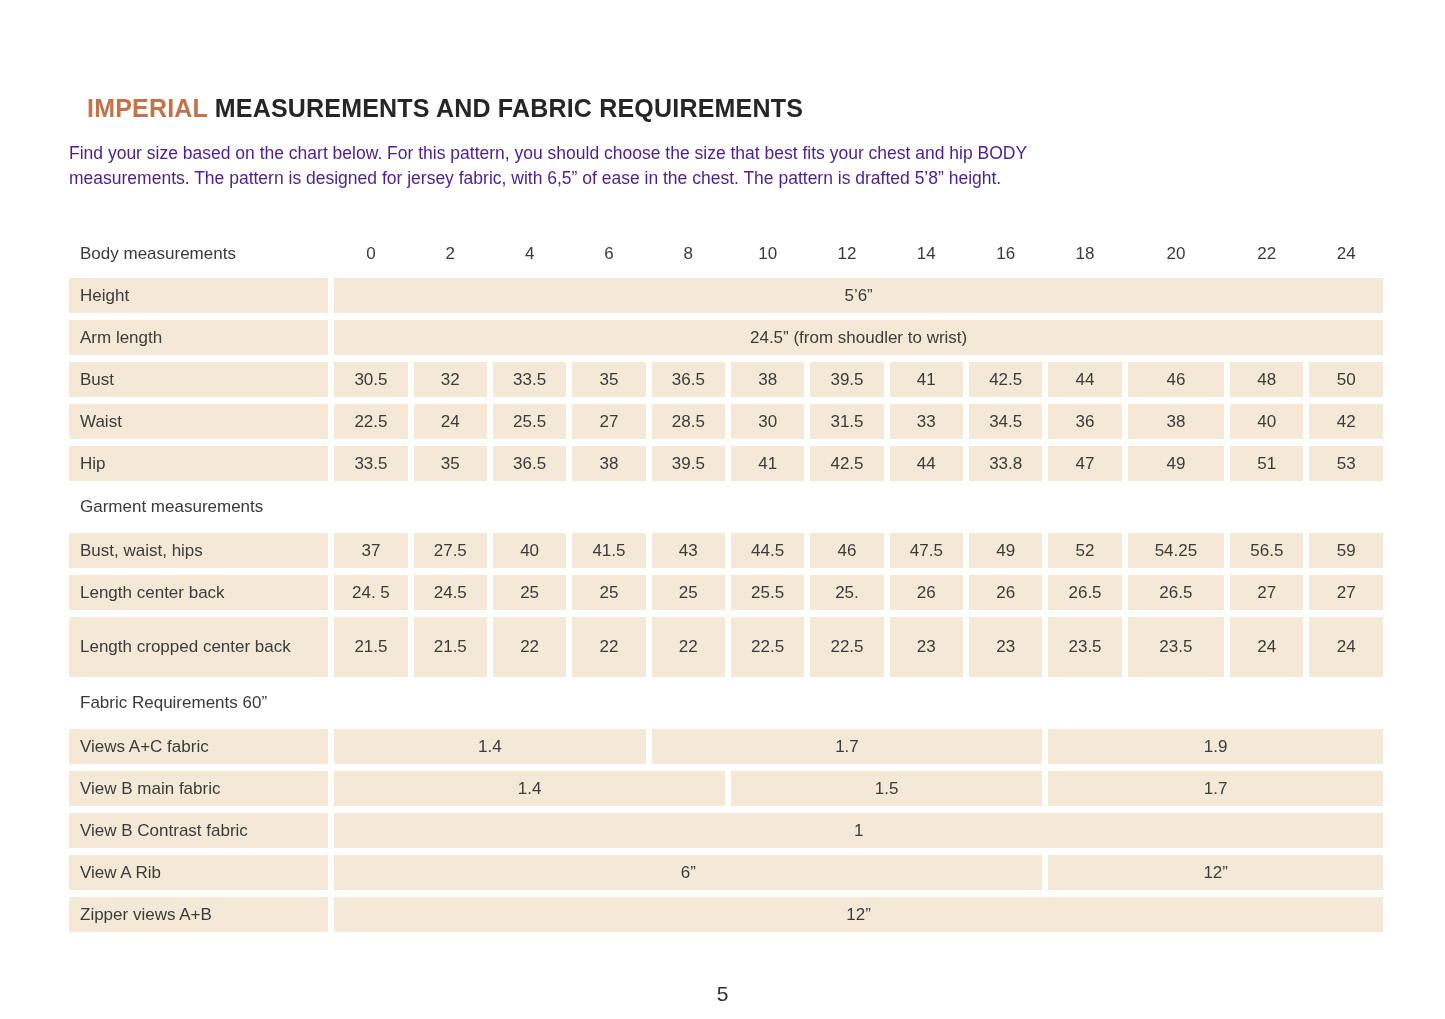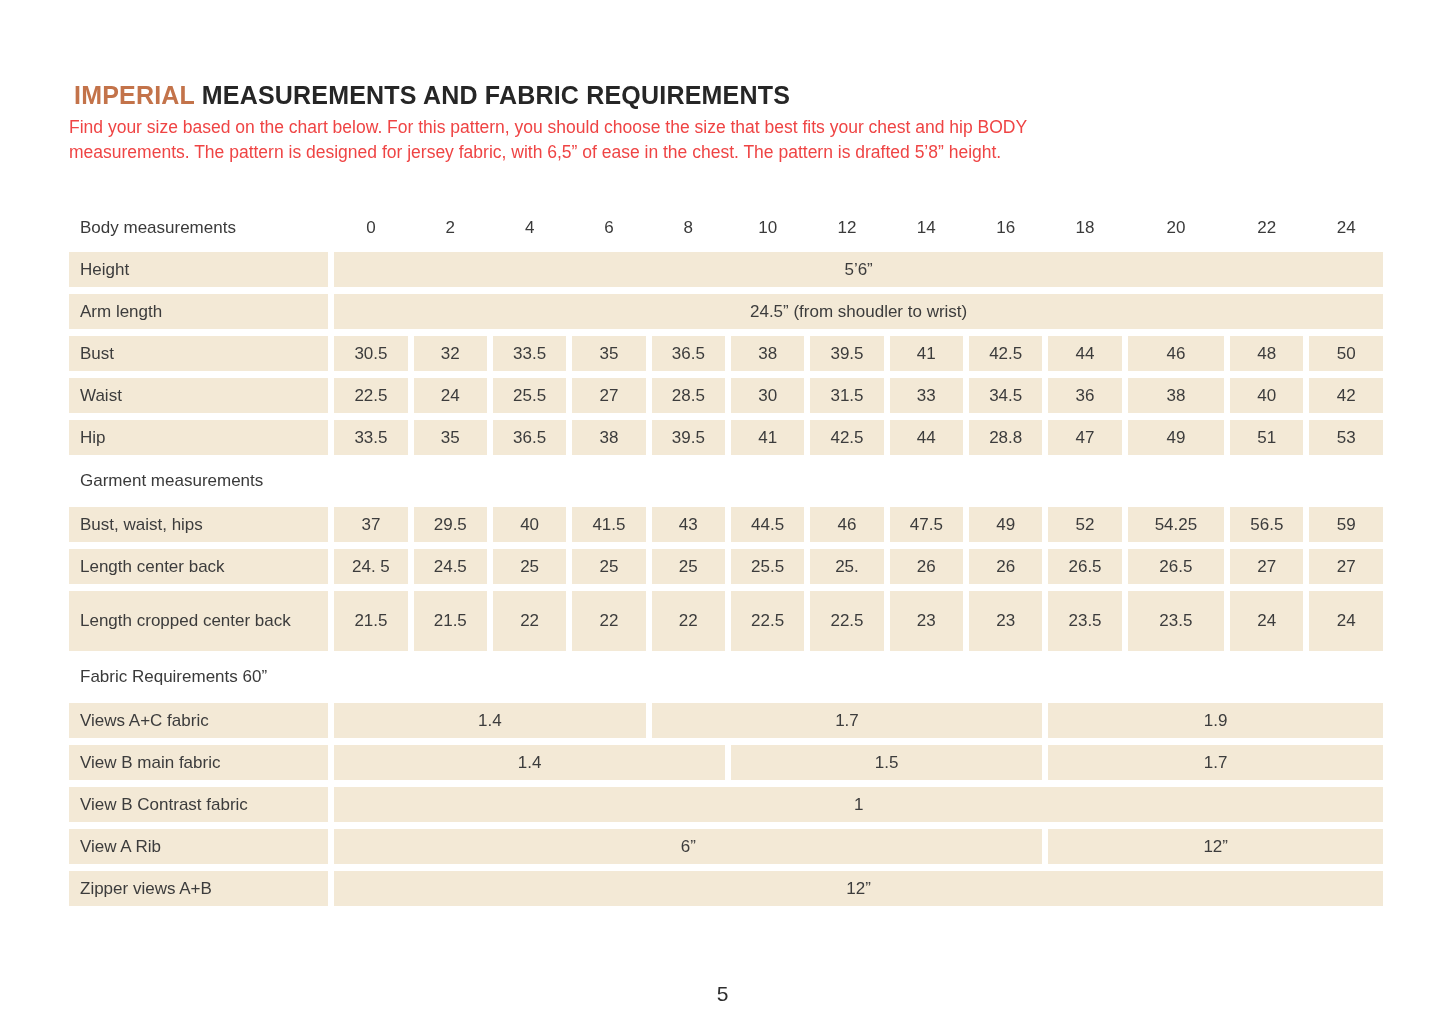--- a/index.html
+++ b/index.html
@@ -16,33 +16,33 @@
     background: #ffffff;
     overflow: hidden;
   }
   .content {
     position: absolute;
     top: 76px;
     left: 69px;
     width: 1326px;
   }
   h1.title {
-    margin: 5px;
+    margin: 18px;
     font-size: 25px;
     font-weight: 600;
     letter-spacing: 0.2px;
     color: #262626;
     white-space: nowrap;
   }
   h1.title .accent { color: #c3734a; }
   .intro {
     margin: 3px 0 0 0;
     font-size: 17.5px;
     line-height: 25px;
-    color: #ef4444;
+    color: #4c1d95;
   }
   table.meas {
     margin-top: 38px;
     border-collapse: separate;
     border-spacing: 6px 7px;
     table-layout: fixed;
     width: 1326px;
     font-size: 17px;
     margin-left: -6px; 
   }
@@ -171,33 +171,33 @@
           <tr>
             <td class="row-label">Hip</td>
             <td colspan="1" class="data-cell">33.5</td>
             <td colspan="1" class="data-cell">35</td>
             <td colspan="1" class="data-cell">36.5</td>
             <td colspan="1" class="data-cell">38</td>
             <td colspan="1" class="data-cell">39.5</td>
             <td colspan="1" class="data-cell">41</td>
             <td colspan="1" class="data-cell">42.5</td>
             <td colspan="1" class="data-cell">44</td>
-            <td colspan="1" class="data-cell">28.8</td>
+            <td colspan="1" class="data-cell">33.8</td>
             <td colspan="1" class="data-cell">47</td>
             <td colspan="1" class="data-cell">49</td>
             <td colspan="1" class="data-cell">51</td>
             <td colspan="1" class="data-cell">53</td>
           </tr>
           <tr>
             <td colspan="14" class="section-label">Garment measurements</td>
           </tr>
           <tr>
             <td class="row-label">Bust, waist, hips</td>
             <td colspan="1" class="data-cell">37</td>
-            <td colspan="1" class="data-cell">29.5</td>
+            <td colspan="1" class="data-cell">27.5</td>
             <td colspan="1" class="data-cell">40</td>
             <td colspan="1" class="data-cell">41.5</td>
             <td colspan="1" class="data-cell">43</td>
             <td colspan="1" class="data-cell">44.5</td>
             <td colspan="1" class="data-cell">46</td>
             <td colspan="1" class="data-cell">47.5</td>
             <td colspan="1" class="data-cell">49</td>
             <td colspan="1" class="data-cell">52</td>
             <td colspan="1" class="data-cell">54.25</td>
             <td colspan="1" class="data-cell">56.5</td>

